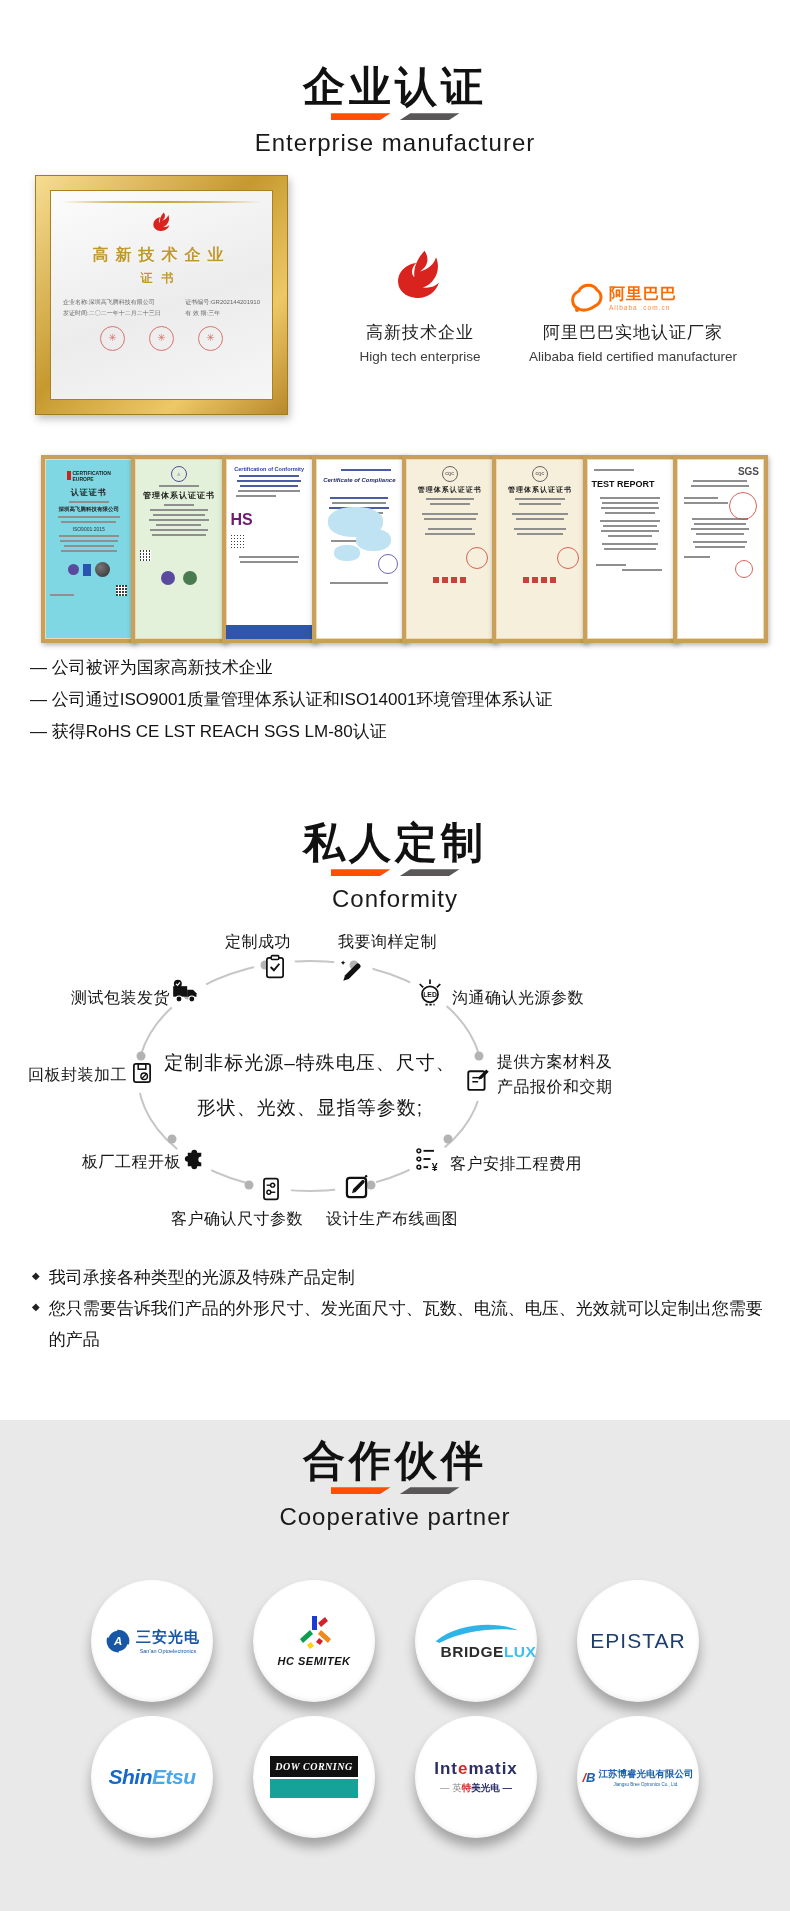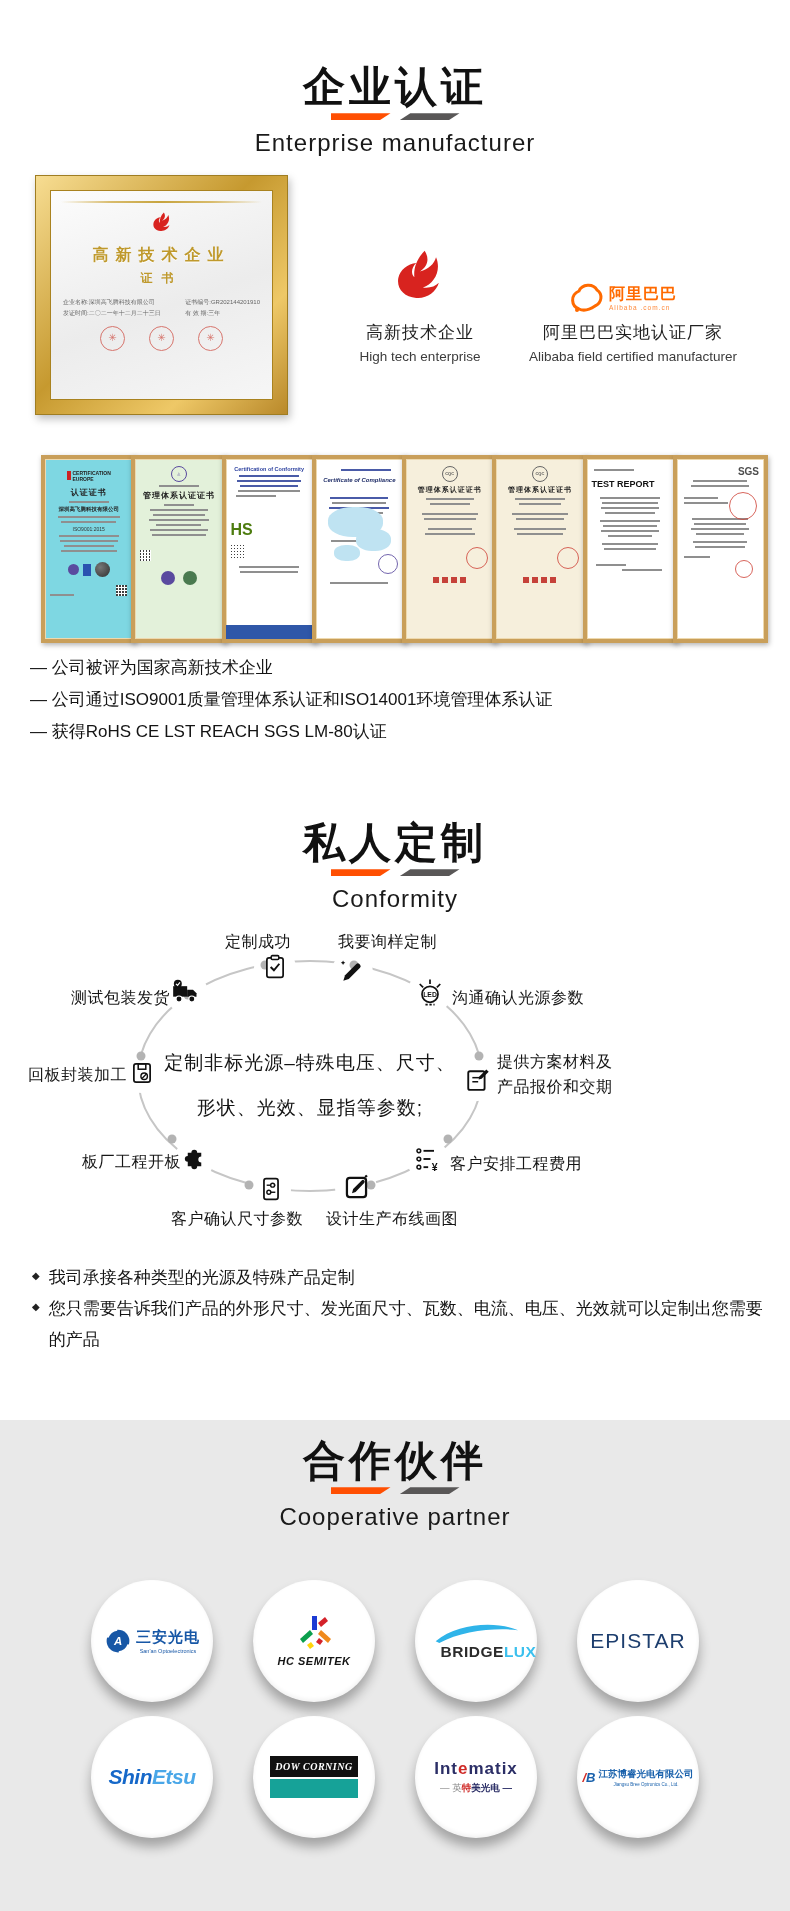--- a/index.html
+++ b/index.html
@@ -211,21 +211,21 @@
       </div>
     </div>
 
     <div class="cert" style="background:#ffffff;">
       <div class="c-title-en" style="color:#2a3f9e;font-size:5.5px;">Certification of Conformity</div>
       <div class="tlb" style="width:60px;"></div>
         <div class="tlb" style="width:64px;"></div>
       <div class="tlb" style="width:58px;"></div>
         <div class="tl" style="width:62px;"></div>
       <div class="tl" style="width:40px;margin-left:5px;"></div>
-      <div style="font-size:16px;font-weight:bold;color:#4d7c0f;margin-top:24px;">HS</div>
+      <div style="font-size:16px;font-weight:bold;color:#701a75;margin-top:14px;">HS</div>
       <div style="display:flex;justify-content:flex-start;margin-top:6px;">
           <div class="qr" style="width:13px;height:13px;"></div>
         </div>
       <div class="tl" style="width:60px;margin-top:8px;"></div>
         <div class="tl" style="width:58px;"></div>
       <div style="position:absolute;left:0;right:0;bottom:0;height:14px;background:#2f57a8;"></div>
     </div>
 
     <div class="cert" style="background:#ffffff;">
       <div class="tlb" style="width:50px;margin-left:20px;"></div>

